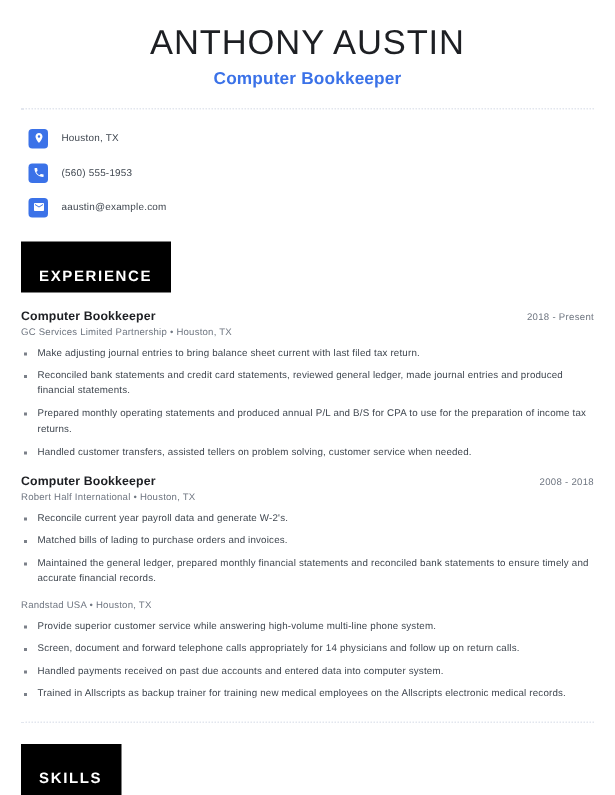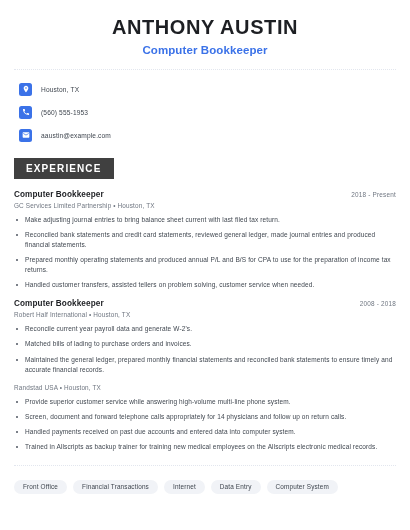--- a/index.html
+++ b/index.html
@@ -23,22 +23,22 @@
     background: #ffffff;
     position: relative;
   }
 
   
   .header {
     text-align: center;
     padding-top: 16px;
   }
   .full-name {
-    font-size: 20px;
-    font-weight: bold;
+    font-size: 23px;
+    font-weight: normal;
     letter-spacing: 0.6px;
     color: #1d1f23;
     line-height: 1.1;
     margin: 0;
   }
   .job-title {
     font-size: 11.5px;
     font-weight: bold;
     color: #3b72e8;
     margin-top: 6px;
@@ -78,26 +78,26 @@
     color: #3f4category;
     color: #3f464f;
     margin-left: 9px;
     letter-spacing: 0.15px;
   }
 
   
   .section { margin-top: 14px; }
   .section-badge {
     display: inline-block;
-    background: #404040;
+    background: #000000;
     color: #ffffff;
     font-size: 10px;
     font-weight: bold;
     letter-spacing: 1.1px;
-    padding: 5px 13px 5px 12px;
+    padding: 18px 13px 5px 12px;
   }
 
   
   .jobs { margin-top: 11px; }
   .job { margin-bottom: 9px; }
   .job-head {
     display: flex;
     justify-content: space-between;
     align-items: baseline;
   }
@@ -244,20 +244,21 @@
           <li class="bullet">Trained in Allscripts as backup trainer for training new medical employees on the Allscripts electronic medical records.</li>
         </ul>
       </div>
 
     </div>
   </div>
 
   <div class="divider"></div>
 
   <div class="section">
+    <span class="section-badge">SKILLS</span>
 
     <div class="skills-wrap">
       <span class="skill-pill">Front Office</span>
       <span class="skill-pill">Financial Transactions</span>
       <span class="skill-pill">Internet</span>
       <span class="skill-pill">Data Entry</span>
       <span class="skill-pill">Computer System</span>
 
     </div>
   </div>

